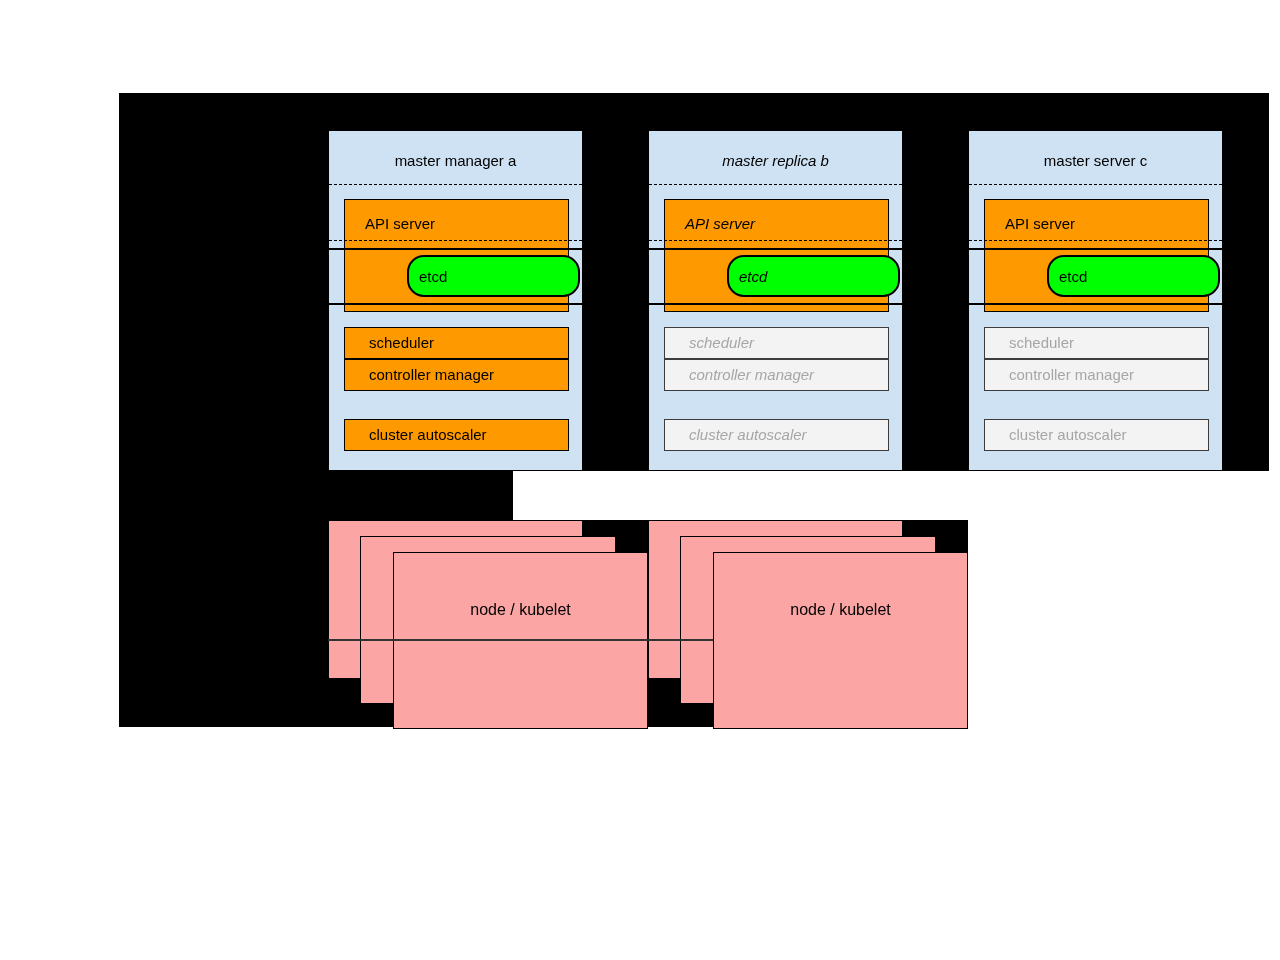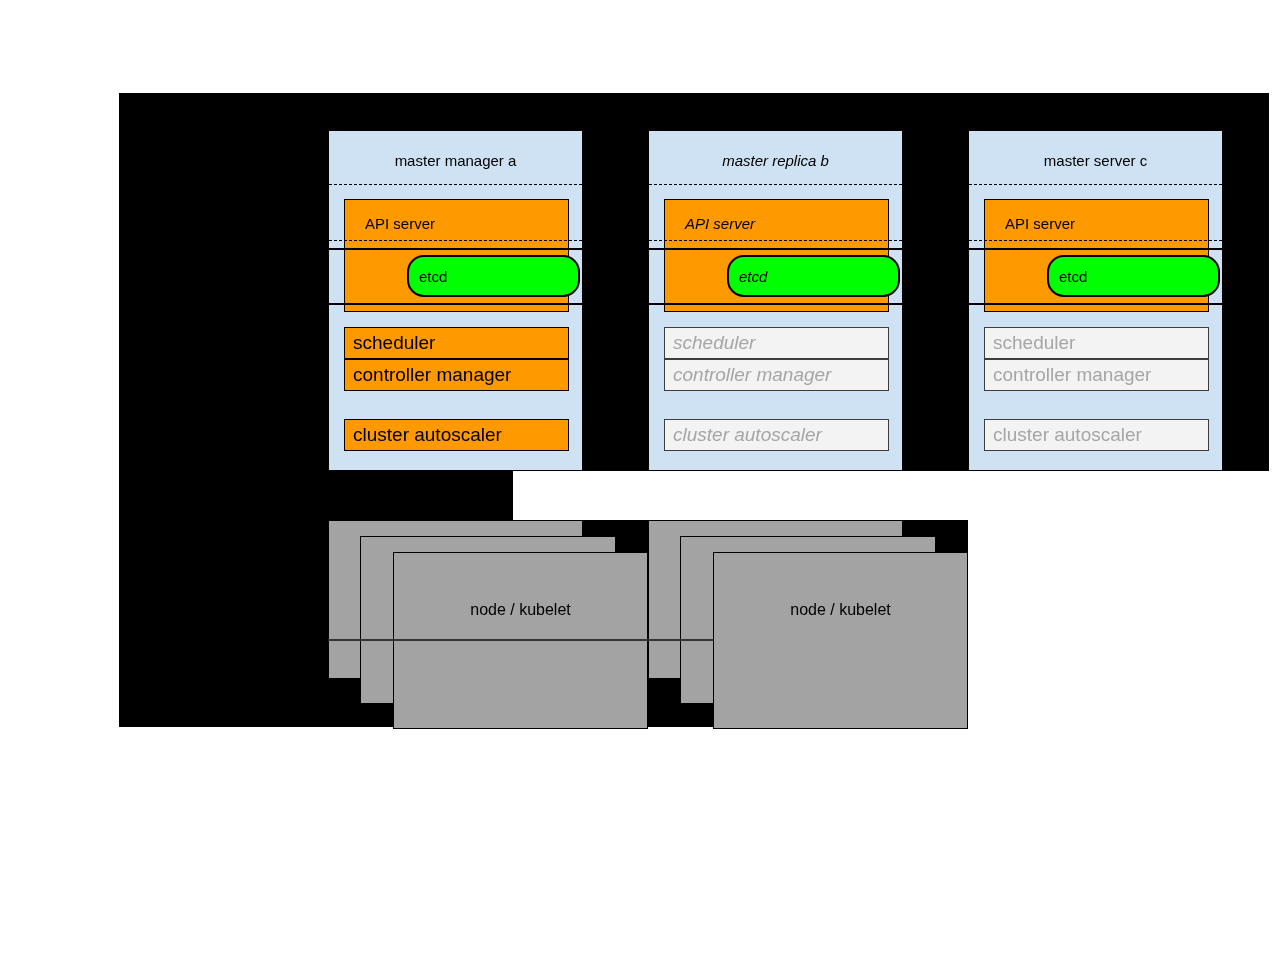--- a/index.html
+++ b/index.html
@@ -37,33 +37,33 @@
   }
   .api-label{position:absolute;left:20px;top:15px;font-size:15px;color:#000;}
   .etcd-box{
     position:absolute;left:31px;top:124px;width:173px;height:42px;
     background:#00ff00;border:2px solid #000;border-radius:17px;
     box-sizing:border-box;z-index:5;margin-left:47px;
   }
   .etcd-label{position:absolute;left:10px;top:0;height:100%;display:flex;align-items:center;font-size:15px;color:#000;}
   .comp-box{
     position:absolute;left:15px;width:225px;height:32px;
-    box-sizing:border-box;font-size:19px;line-height:30px;padding-left:8px;z-index:2;
+    box-sizing:border-box;font-size:15px;line-height:30px;padding-left:24px;z-index:2;
   }
   .comp-1{top:196px;}
   .comp-2{top:228px;}
   .comp-3{top:288px;}
   .replica.active .comp-box{background:#ff9900;border:1.5px solid #000;color:#000;}
   .replica.inactive .comp-box{background:#f3f3f3;border:1px solid #3d3d3d;color:#a6a6a6;}
 
   
   .stack{position:absolute;top:520px;width:320px;height:208px;}
   .stack.s0{left:328px;}
   .stack.s1{left:648px;}
-  .node-box{position:absolute;background:#a3a3a3;border:1px solid #000;box-sizing:border-box;}
+  .node-box{position:absolute;background:#fca5a5;border:1px solid #000;box-sizing:border-box;}
   .node-back{left:0;top:0;width:255px;height:159px;}
   .node-mid{left:32px;top:16px;width:256px;height:168px;}
   .node-front{left:65px;top:32px;width:255px;height:177px;}
   .stack.s1 .node-front{z-index:3;}
   .node-label{
     position:absolute;left:0;top:48px;width:100%;text-align:center;
     font-size:16px;color:#000;
   }
   
   .bus-line{position:absolute;left:328px;top:639px;width:385px;height:2px;background:#333;z-index:2;}

